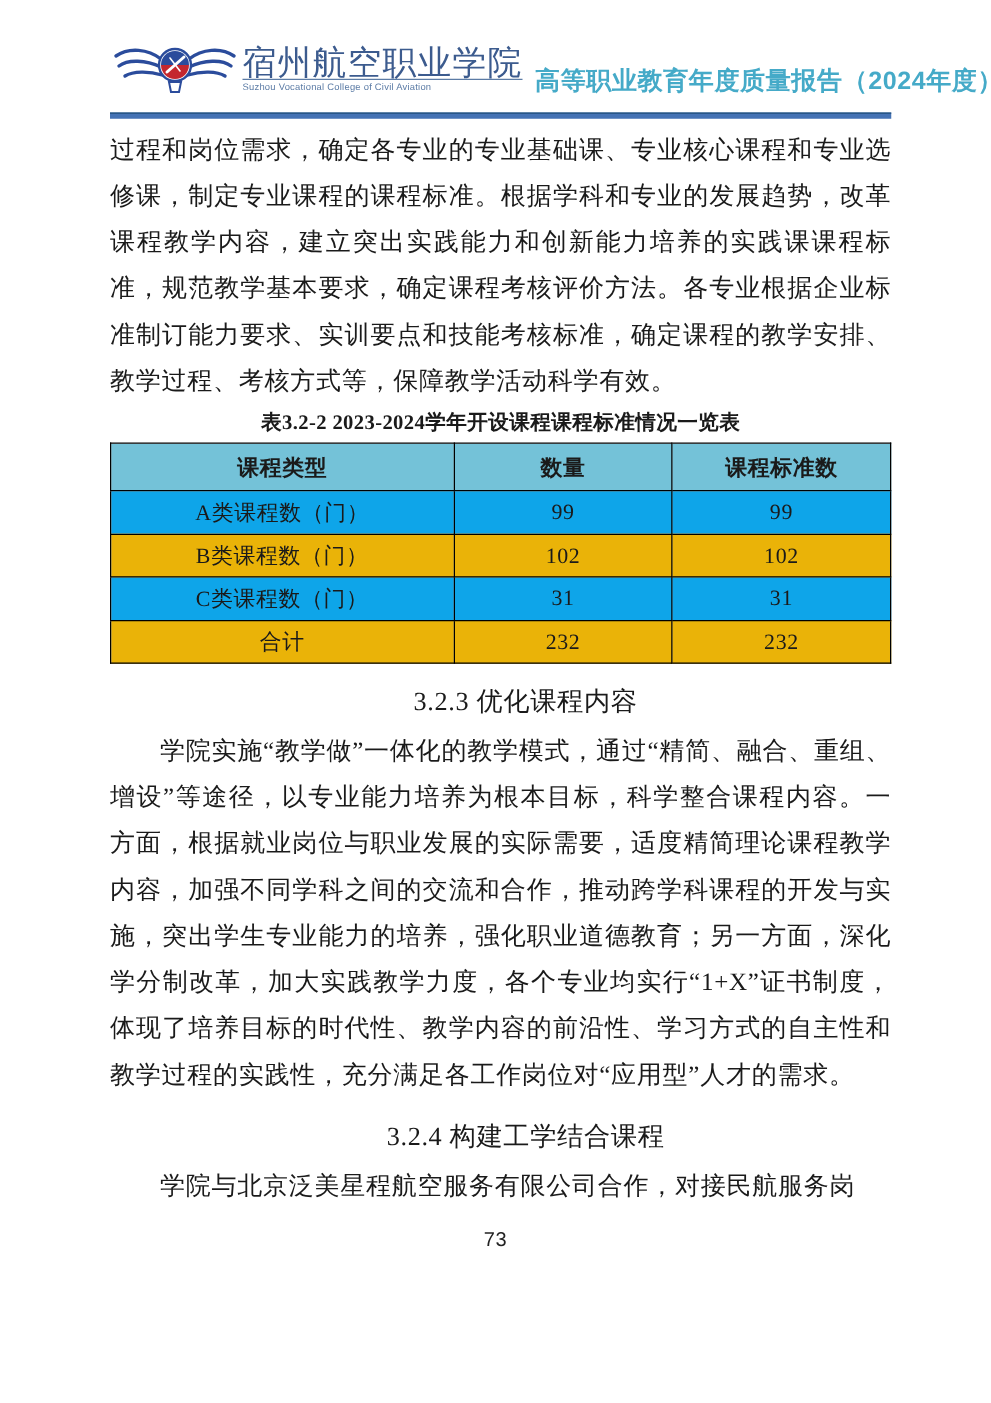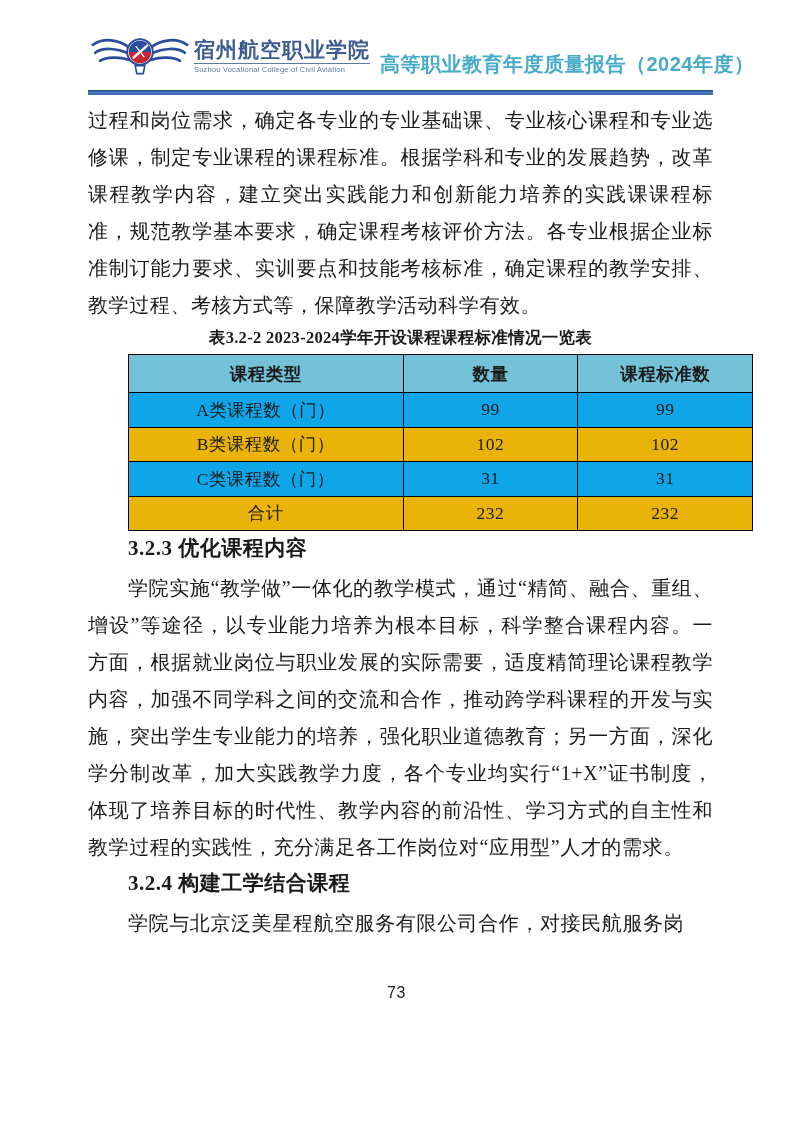--- a/index.html
+++ b/index.html
@@ -14,21 +14,21 @@
     overflow: hidden;
     box-sizing: border-box;
     padding: 26px 80px 0 88px;
   }
   
   .hdr { display: flex; align-items: center; height: 60px; }
   .hdr .logo { flex: 0 0 auto; width: 104px; height: 58px; }
   .namebox { flex: 0 0 auto; margin-left: 2px; margin-right: 10px; }
   .name-cn {
     font-family: "Liberation Sans", sans-serif;
-    font-weight: bold; font-size: 21px; letter-spacing: 1px;
+    font-weight: normal; font-size: 27px; letter-spacing: 1px;
     color: #3c5b8e; line-height: 24px; white-space: nowrap;
   }
   .name-en {
     font-family: "Liberation Sans", sans-serif;
     font-size: 7.5px; color: #5b7ba5; letter-spacing: 0.2px;
     border-top: 1px solid #5b7ba5; padding-top: 1px; margin-top: 1px;
     white-space: nowrap;
   }
   .rpt-title {
     font-family: "Liberation Sans", sans-serif;
@@ -40,32 +40,32 @@
     margin-top: 4px;
   }
   
   .para {
     font-size: 20px; line-height: 37px; letter-spacing: 0.6px;
     text-align: justify; text-align-last: left; margin: 0;
   }
   .para.cont { margin-top: 7px; text-indent: 0; }
   .para.ind { text-indent: 2em; }
   .sec-heading {
-    font-size: 21px; font-weight: bold; letter-spacing: 0.5px;
-    margin: 3px 0 8px 40px;
+    font-size: 21px; font-weight: normal; letter-spacing: 0.5px;
+    margin: 16px 0 8px 40px;
+    text-align: center;
   }
   
   .tbl-caption {
     text-align: center; font-weight: bold; font-size: 16.5px;
     letter-spacing: 0.3px; margin: 3px 0 5px 0; font-family: Liberation Serif, serif;
   }
   table.data {
     width: 100%; border-collapse: collapse; table-layout: fixed;
     border: 1.5px solid #000;
-    margin-left: 40px;
   }
   table.data th, table.data td {
     border: 1px solid #000; text-align: center; vertical-align: middle;
     font-size: 17.5px; letter-spacing: 0.5px; padding: 0;
   }
   table.data th { background: #74c2d8; height: 37px; font-weight: bold; }
   table.data td { height: 33.5px; font-weight: normal; }
   tr.row-blue  td { background: #0ea5e9; }
   tr.row-peach td { background: #eab308; }
   .col-type { width: 44%; } .col-num { width: 28%; } .col-std { width: 28%; }

